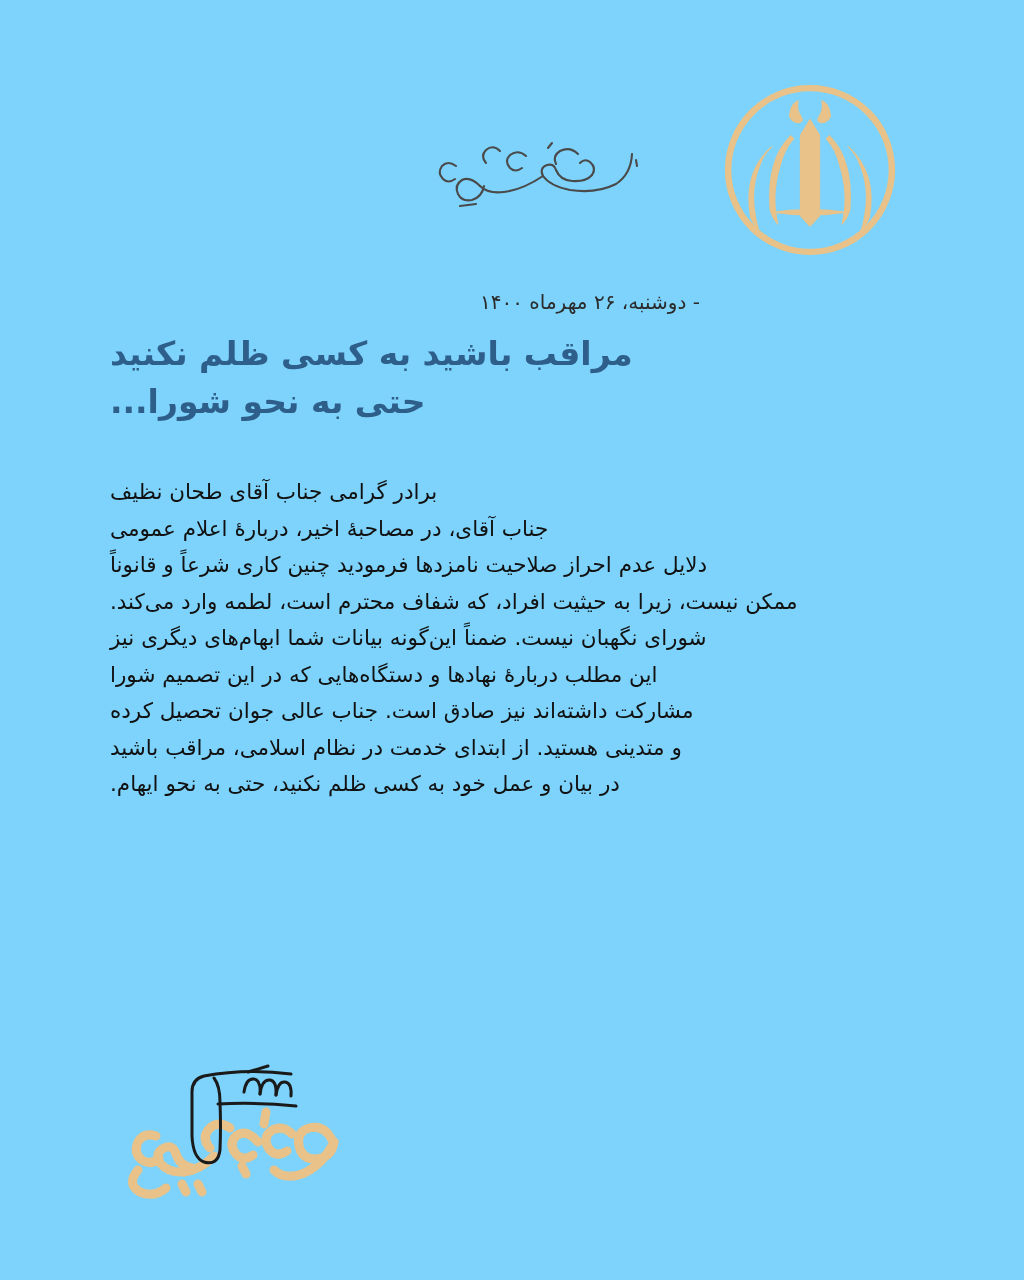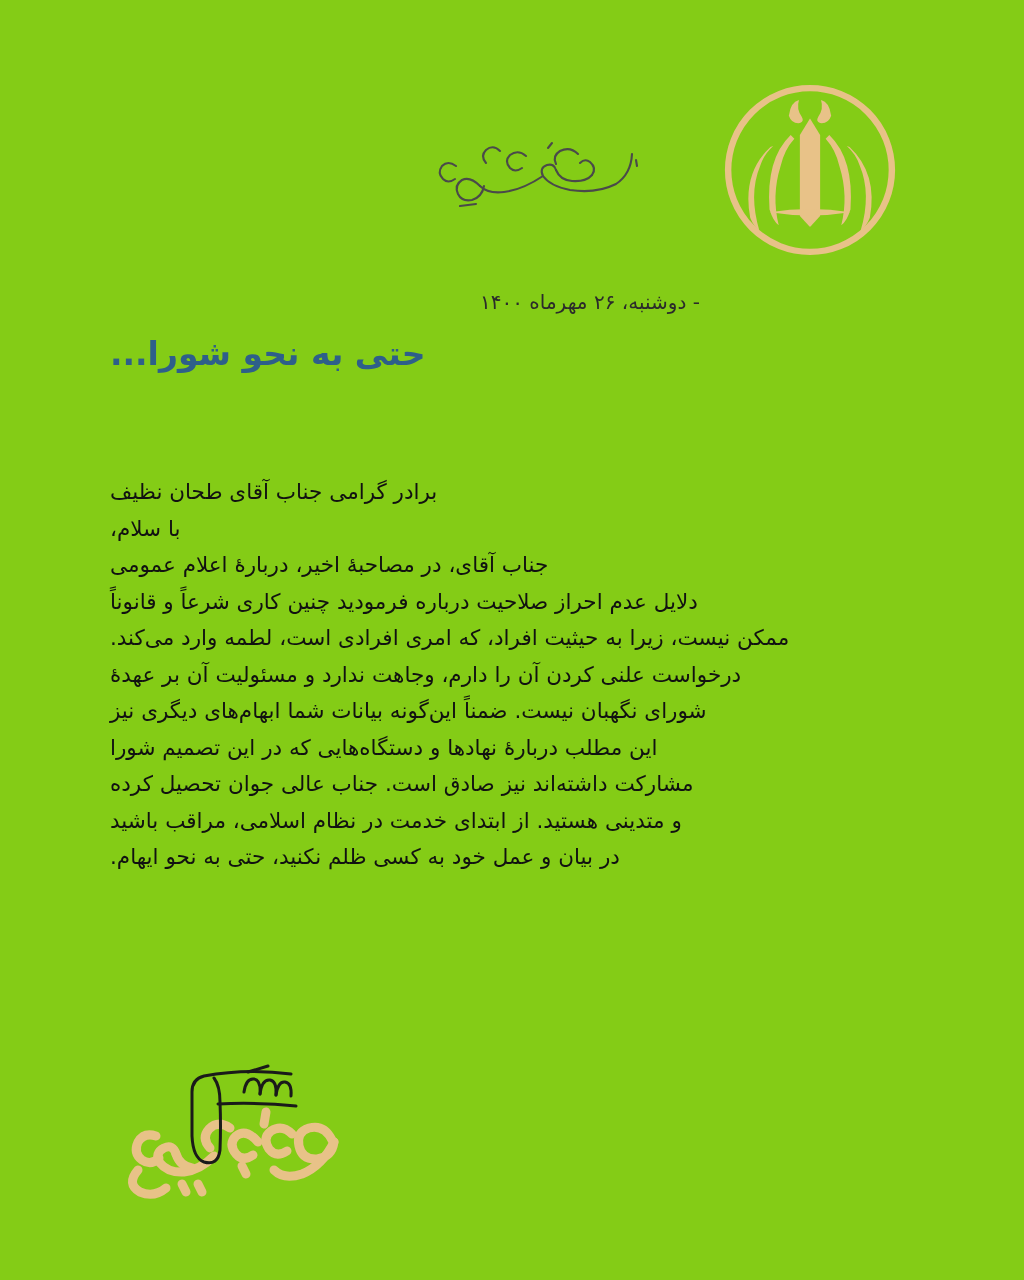--- a/index.html
+++ b/index.html
@@ -12,21 +12,21 @@
     height: 1280px;
     position: relative;
     overflow: hidden;
     font-family: "DejaVu Sans", "Liberation Sans", sans-serif;
     background: #ffffff;
   }
 
   .page {
     position: absolute;
     inset: 0;
-    background: #84cc16;
+    background: #7dd3fc;
   }
 
   
   .emblem {
     position: absolute;
     top: 78px;
     left: 718px;
     width: 184px;
     height: 184px;
   }
@@ -164,30 +164,29 @@
         <path d="M236 42 L237 48"></path>
       </g>
     </svg>
   </div>
 
   <div class="date-line">
     <span class="dl-inner">- دوشنبه، ۲۶ مهرماه ۱۴۰۰</span>
   </div>
 
   <div class="title-block">
+    <span class="title-line">مراقب باشید به کسی ظلم نکنید</span>
     <span class="title-line">حتی به نحو شورا...</span>
   </div>
 
   <div class="body-block">
     <span class="body-line">برادر گرامی جناب آقای طحان نظیف</span>
-    <span class="body-line">با سلام،</span>
     <span class="body-line">جناب آقای، در مصاحبهٔ اخیر، دربارهٔ اعلام عمومی</span>
-    <span class="body-line">دلایل عدم احراز صلاحیت درباره فرمودید چنین کاری شرعاً و قانوناً</span>
-    <span class="body-line">ممکن نیست، زیرا به حیثیت افراد، که امری افرادی است، لطمه وارد می‌کند.</span>
-    <span class="body-line">درخواست علنی کردن آن را دارم، وجاهت ندارد و مسئولیت آن بر عهدهٔ</span>
+    <span class="body-line">دلایل عدم احراز صلاحیت نامزدها فرمودید چنین کاری شرعاً و قانوناً</span>
+    <span class="body-line">ممکن نیست، زیرا به حیثیت افراد، که شفاف محترم است، لطمه وارد می‌کند.</span>
     <span class="body-line">شورای نگهبان نیست. ضمناً این‌گونه بیانات شما ابهام‌های دیگری نیز</span>
     <span class="body-line">این مطلب دربارهٔ نهادها و دستگاه‌هایی که در این تصمیم شورا</span>
     <span class="body-line">مشارکت داشته‌اند نیز صادق است. جناب عالی جوان تحصیل کرده</span>
     <span class="body-line">و متدینی هستید. از ابتدای خدمت در نظام اسلامی، مراقب باشید</span>
     <span class="body-line">در بیان و عمل خود به کسی ظلم نکنید، حتی به نحو ایهام.</span>
   </div>
 
   <div class="signature">
     <svg viewBox="0 0 275 150" xmlns="http://www.w3.org/2000/svg" aria-hidden="true">
 

